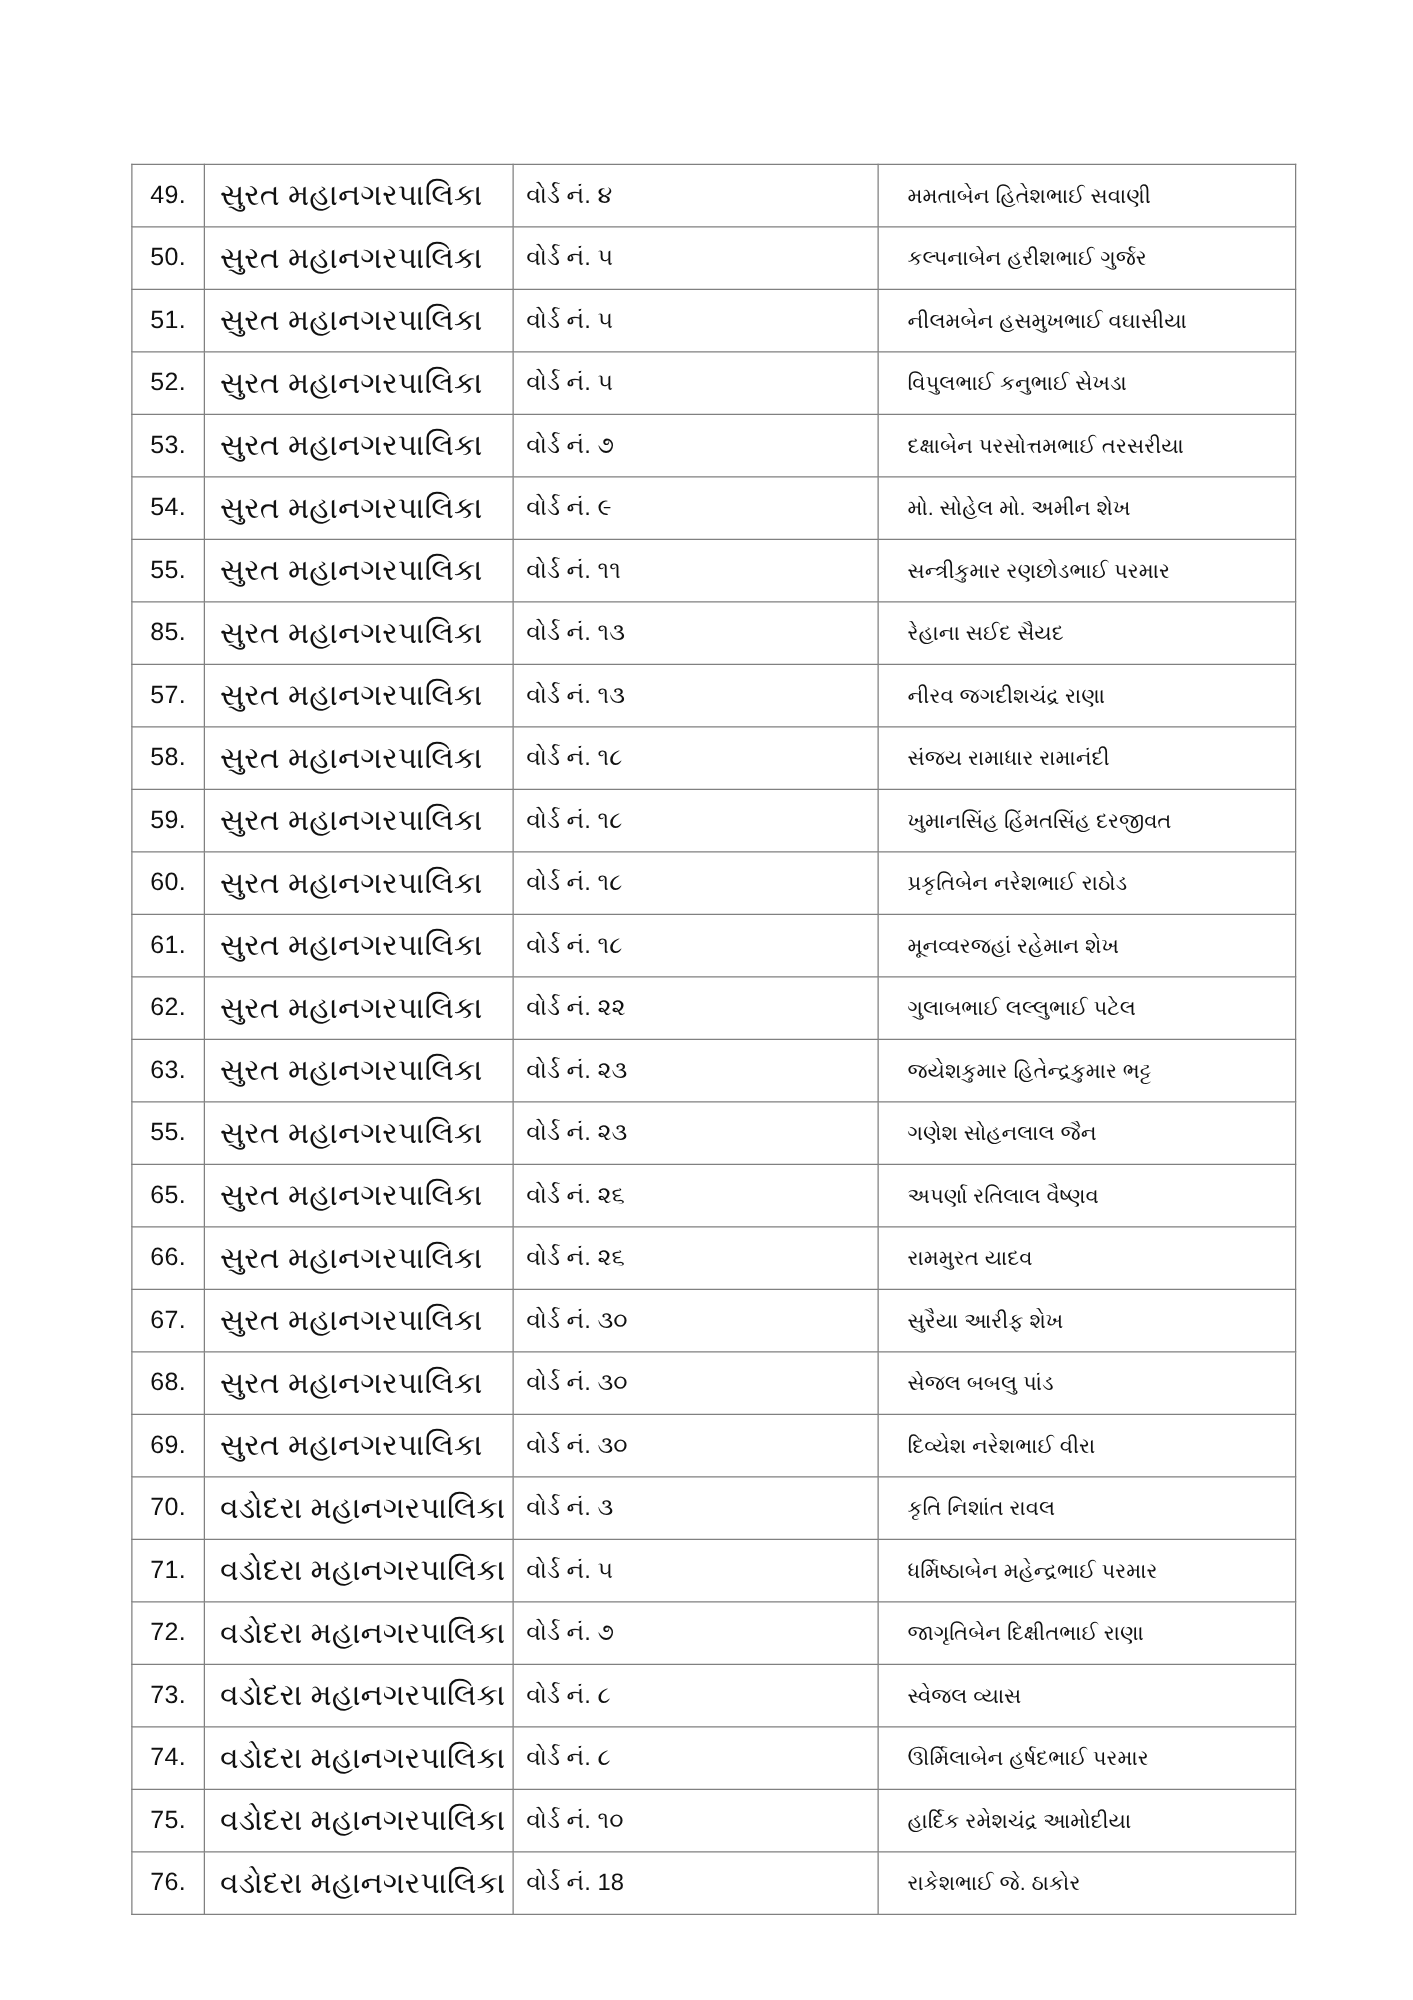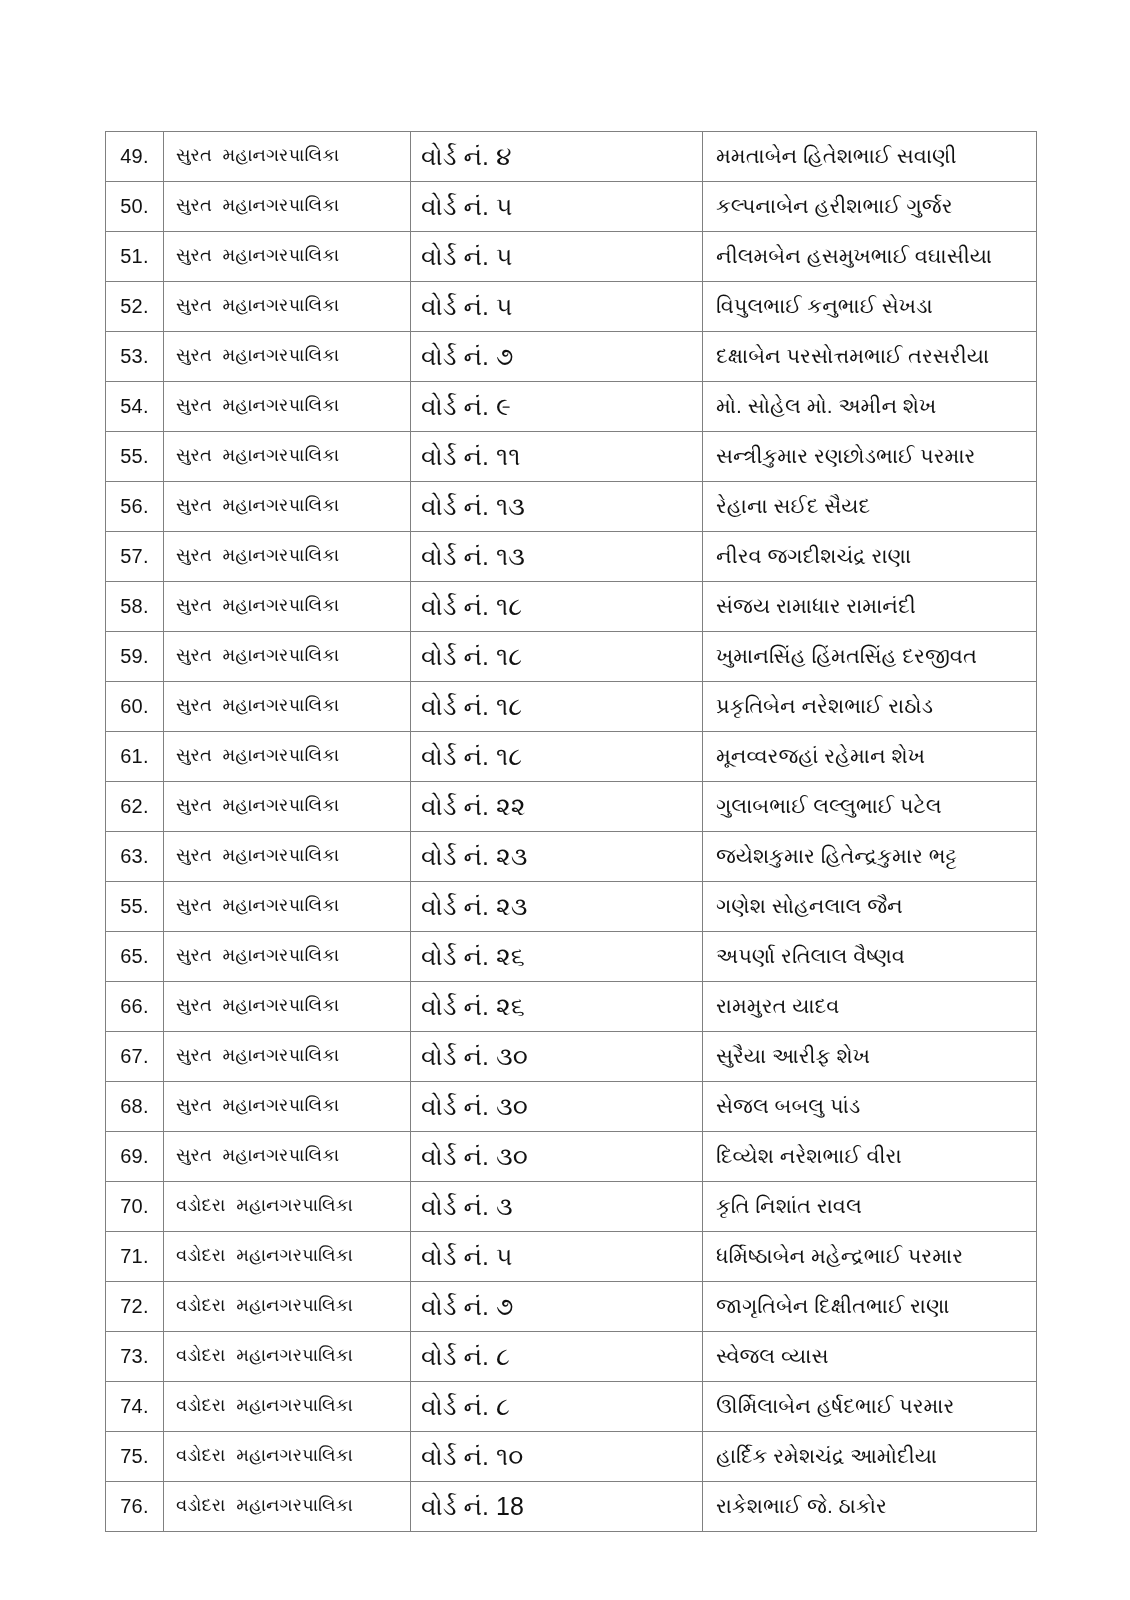--- a/index.html
+++ b/index.html
@@ -61,31 +61,30 @@
 
   table.ward-table td.cell-serial {
     text-align: center;
     padding: 0;
     font-size: 20px;
     letter-spacing: 0.2px;
   }
 
   table.ward-table td.cell-muni {
     padding-left: 12px;
-    font-size: 18px;
-    font-family: Liberation Mono, monospace;
+    font-size: 24px;
   }
 
   table.ward-table td.cell-ward {
-    font-size: 25px;
+    font-size: 19px;
   }
 
   table.ward-table td.cell-name {
-    padding-left: 13px;
-    font-size: 21px;
+    padding-left: 23px;
+    font-size: 17px;
   }
 </style>
 </head>
 <body>
 
 <div class="page">
   <div class="table-wrap">
     <table class="ward-table">
       <colgroup>
         <col class="c-serial">
@@ -130,21 +129,21 @@
             <td class="cell-ward">વોર્ડ નં. ૯</td>
             <td class="cell-name">મો. સોહેલ મો. અમીન શેખ</td>
           </tr>
           <tr>
             <td class="cell-serial">55.</td>
             <td class="cell-muni">સુરત મહાનગરપાલિકા</td>
             <td class="cell-ward">વોર્ડ નં. ૧૧</td>
             <td class="cell-name">સન્ત્રીકુમાર રણછોડભાઈ પરમાર</td>
           </tr>
           <tr>
-            <td class="cell-serial">56.</td>
+            <td class="cell-serial">85.</td>
             <td class="cell-muni">સુરત મહાનગરપાલિકા</td>
             <td class="cell-ward">વોર્ડ નં. ૧૩</td>
             <td class="cell-name">રેહાના સઈદ સૈયદ</td>
           </tr>
           <tr>
             <td class="cell-serial">57.</td>
             <td class="cell-muni">સુરત મહાનગરપાલિકા</td>
             <td class="cell-ward">વોર્ડ નં. ૧૩</td>
             <td class="cell-name">નીરવ જગદીશચંદ્ર રાણા</td>
           </tr>

